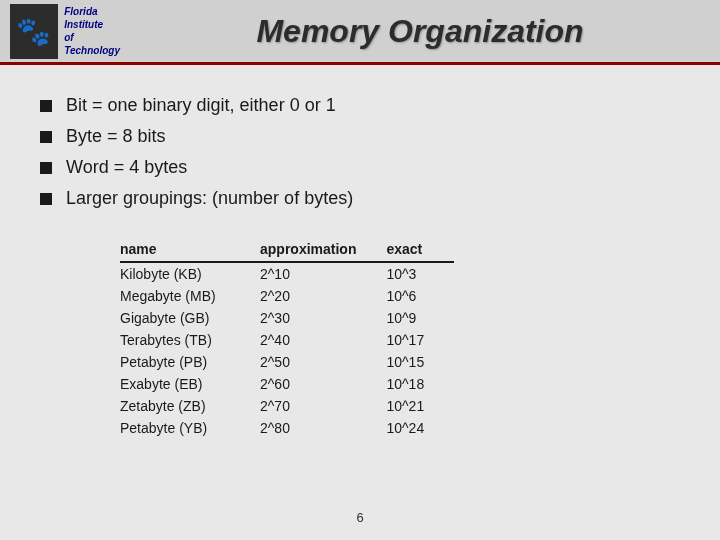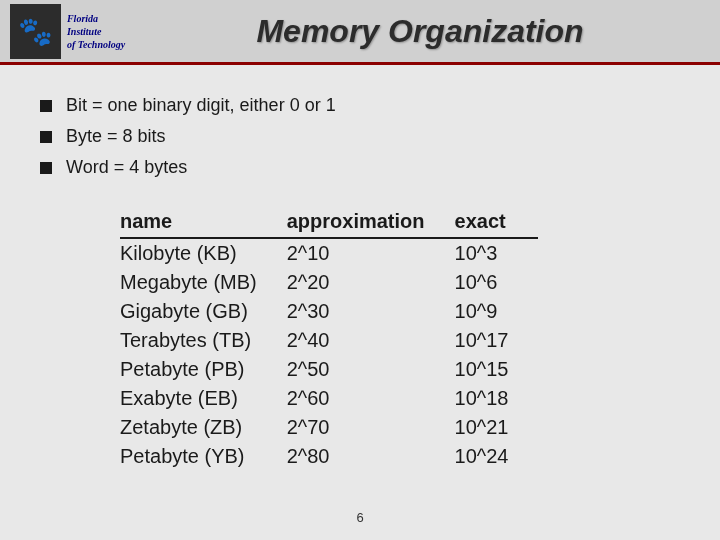--- a/index.html
+++ b/index.html
@@ -44,21 +44,20 @@
       font-size: 28px;
     }
 
     .logo-text {
       margin-left: 6px;
       font-size: 10px;
       font-weight: bold;
       color: #000080;
       line-height: 1.3;
       font-style: italic;
-      font-family: Liberation Serif, serif;
     }
 
     .title-area {
       flex: 1;
       text-align: center;
     }
 
     .page-title {
       font-size: 32px;
       font-weight: bold;
@@ -95,21 +94,21 @@
     }
 
     
     .table-container {
       margin-left: 80px;
       margin-top: 10px;
     }
 
     table {
       border-collapse: collapse;
-      font-size: 20px;
+      font-size: 14px;
       color: #1a1a1a;
     }
 
     table th {
       text-align: left;
       font-weight: bold;
       padding: 2px 30px 4px 0;
       border-bottom: 2px solid #1a1a1a;
     }
 
@@ -154,20 +153,24 @@
       <div class="bullet-square"></div>
       <span>Bit = one binary digit, either 0 or 1</span>
     </li>
     <li>
       <div class="bullet-square"></div>
       <span>Byte = 8 bits</span>
     </li>
     <li>
       <div class="bullet-square"></div>
       <span>Word = 4 bytes</span>
+    </li>
+    <li>
+      <div class="bullet-square"></div>
+      <span>Larger groupings: (number of bytes)</span>
     </li>
   </ul>
 
   <div class="table-container">
     <table>
       <thead>
         <tr>
           <th class="col-name">name</th>
           <th class="col-approx">approximation</th>
           <th class="col-exact">exact</th>

